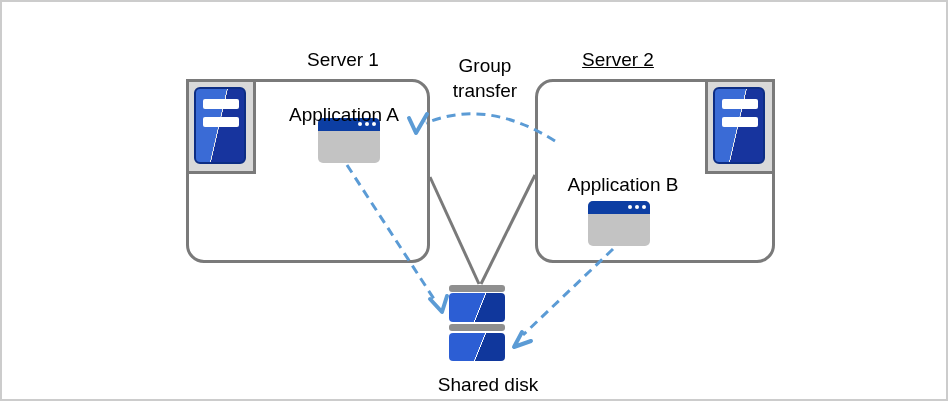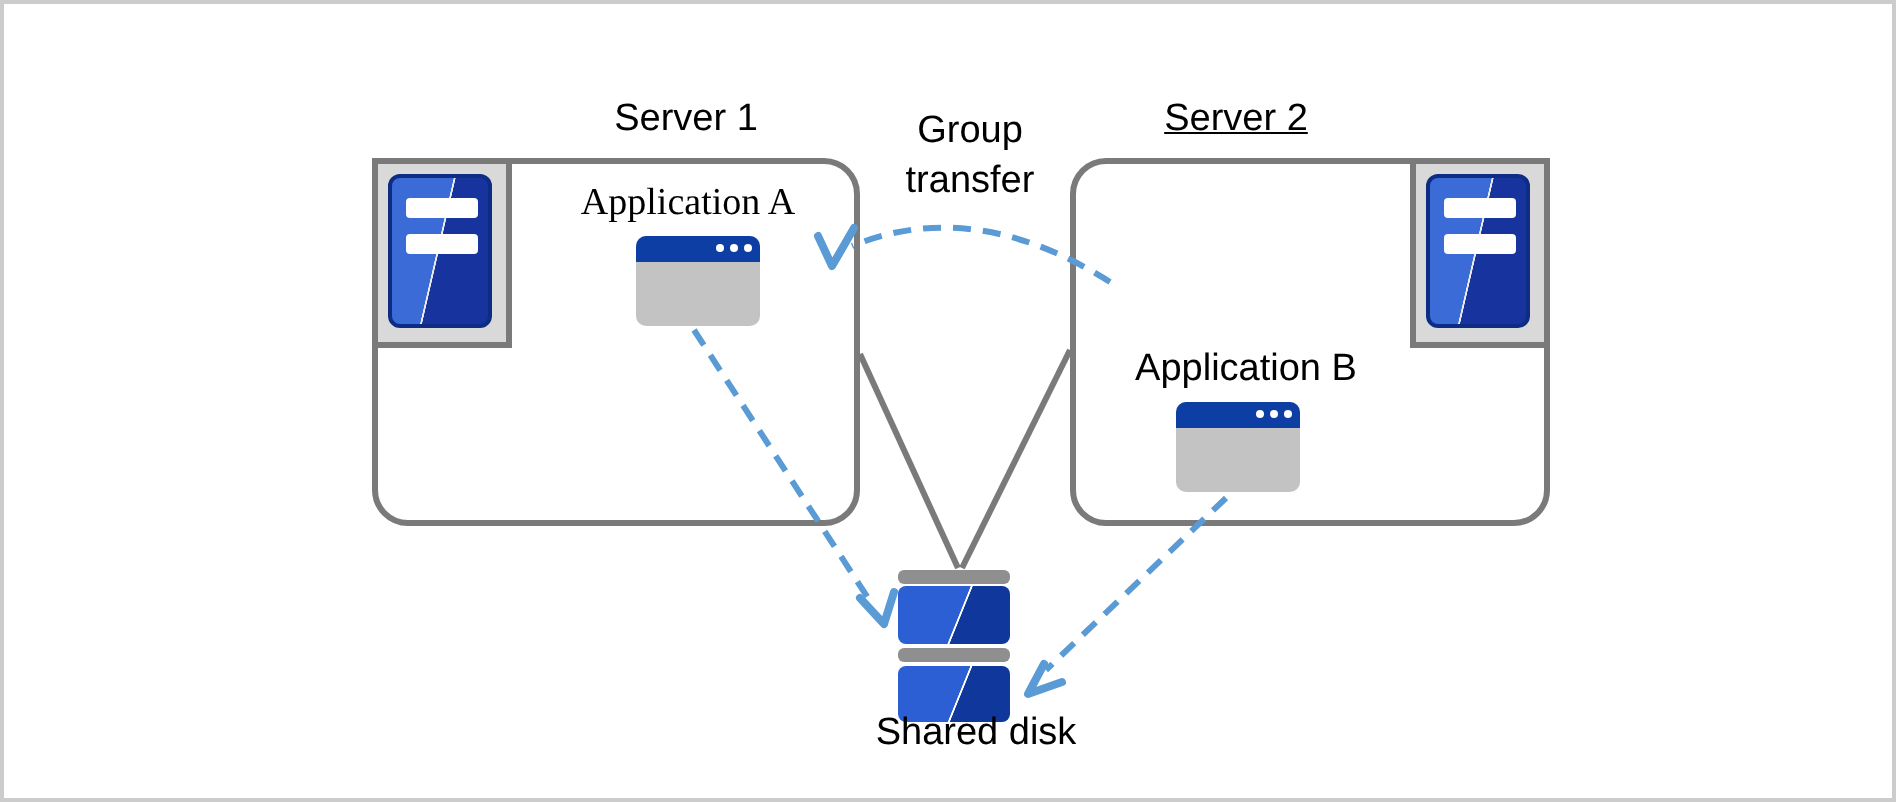--- a/index.html
+++ b/index.html
@@ -108,25 +108,25 @@
     z-index: 4;
     pointer-events: none;
   }
   .solid-line { stroke: #7a7a7a; stroke-width: 3; fill: none; }
   .dashed-line { stroke: #5b9bd5; stroke-width: 3; fill: none; stroke-dasharray: 9 6; }
   .arrow-head { stroke: #5b9bd5; stroke-width: 4; fill: none; stroke-linecap: round; stroke-linejoin: round; }
 
   .label { z-index: 5; }
   #server1-title { left: 254px; top: 45px; width: 174px; }
   #server2-title { left: 529px; top: 45px; width: 174px; text-decoration: underline; }
-  #app-a-label   { left: 242px; top: 87px; width: 200px; font-family: Liberation Serif, serif; }
+  #app-a-label   { left: 242px; top: 100px; width: 200px; }
   #app-b-label   { left: 521px; top: 170px; width: 200px; }
   #group-transfer-label { left: 408px; top: 51px; width: 150px; }
   #group-transfer-label span { display: block; }
-  #shared-disk-label { left: 386px; top: 352px; width: 200px; }
+  #shared-disk-label { left: 386px; top: 370px; width: 200px; }
 </style>
 </head>
 <body>
 
 <div class="stage">
 
   <div class="server-box" id="server1-box"></div>
   <div class="server-box" id="server2-box"></div>
 
   <svg class="overlay" width="948" height="401" viewBox="0 0 948 401">

